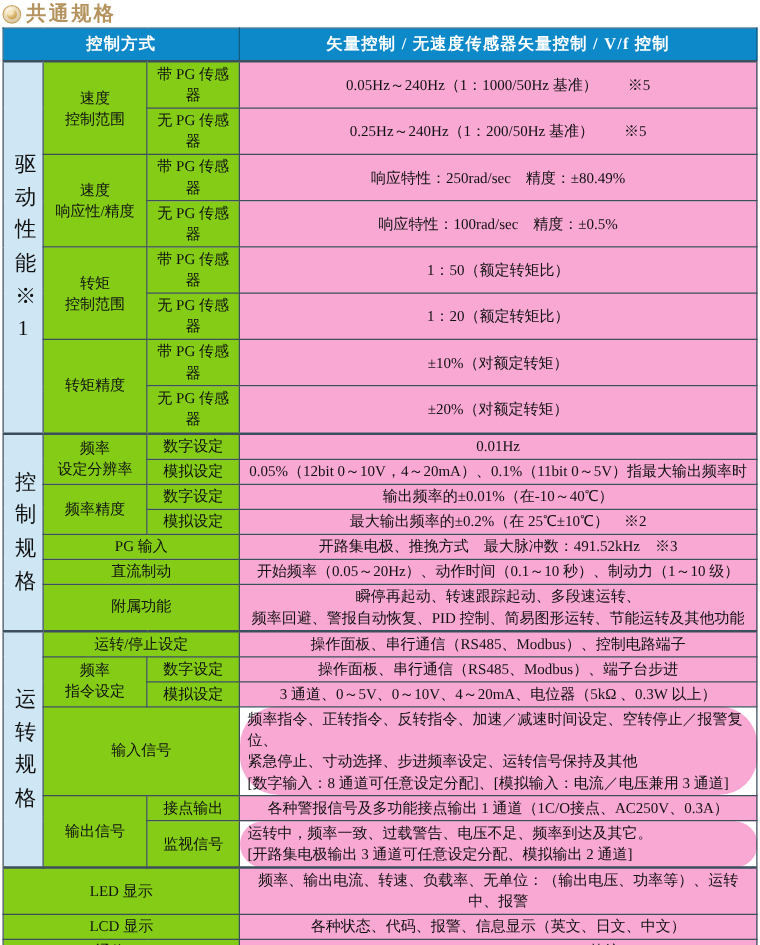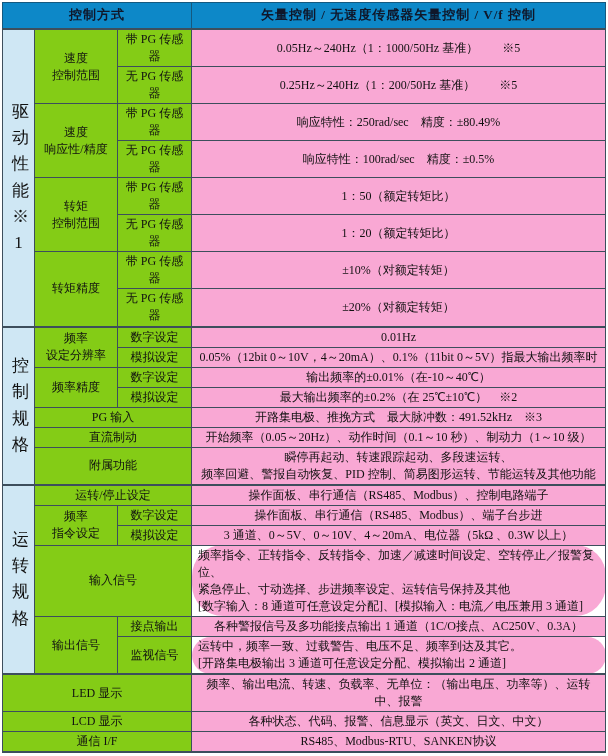--- a/index.html
+++ b/index.html
@@ -7,34 +7,38 @@
   .page{padding:2px 2px 0 2px;}
   .title-bar{display:flex;align-items:center;gap:5px;height:19px;margin:0 0 1px 1px;}
   .title-icon{width:13px;height:13px;border-radius:50%;flex:0 0 auto;
       background:radial-gradient(circle at 38% 32%, #f5e7c2 0 18%, #d8b36a 40%, #b3873b 72%, #8f6a25 100%);
       box-shadow:inset 0 0 0 2.5px rgba(255,255,255,.55), 0 0 0 1px #c7a45e;}
   .title-text{color:#b5935f;font-weight:bold;font-size:16px;letter-spacing:2px;line-height:1;}
   table{border-collapse:collapse;width:604px;table-layout:fixed;}
   col.c1{width:32px;} col.c2{width:83px;} col.c3{width:74px;}
   th,td{border:1px solid #3d4e5c;font-size:12px;line-height:1.42;padding:1px 3px;
         text-align:center;vertical-align:middle;color:#111;}
-  thead th{background:#0d88c8;color:#0f172a;font-weight:bold;font-size:13px;height:23px;
+  thead th{background:#0d88c8;color:#ffffff;font-weight:bold;font-size:13px;height:23px;
            letter-spacing:1px;border-color:#14597f;}
   td.group{background:#cfe7f4;word-break:break-all;padding:0 9px;line-height:1.55;font-size:17px;}
   td.label,td.sub{background:#84cc16;}
   tr.shade-blue td.value{background:#f9a8d4;}
   tr.shade-white td.value{background:#f9a8d4;}
   td.left{text-align:left;padding-left:6px;border-radius:31px;}
   tr.sec-start td{border-top-width:2px;}
   tbody tr:last-child td{border-bottom-width:2px;}
 </style>
 </head>
 <body>
 
 <div class="page">
+  <div class="title-bar">
+    <span class="title-icon"></span>
+    <span class="title-text">共通规格</span>
+  </div>
   <table>
     <colgroup>
       <col class="c1">
         <col class="c2">
         <col class="c3">
         <col class="c4">
     </colgroup>
     <thead>
       <tr>
         <th colspan="3">控制方式</th>

